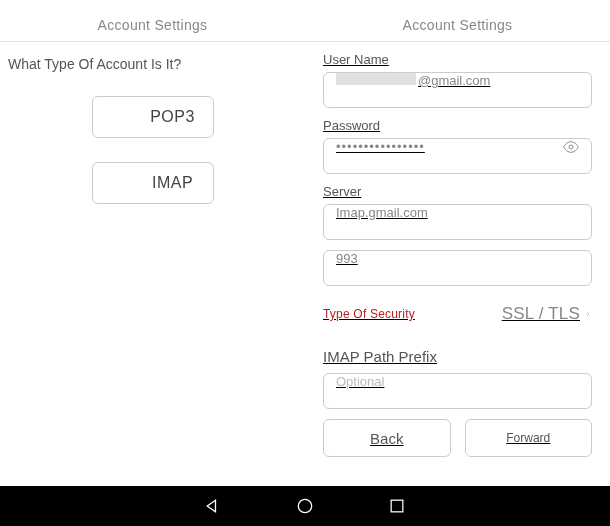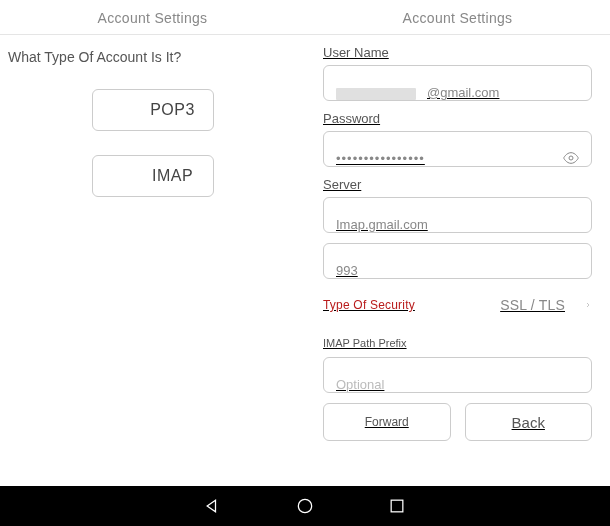--- a/index.html
+++ b/index.html
@@ -18,20 +18,21 @@
     .main-content {
       flex: 1;
       display: flex;
       flex-direction: row;
       overflow: hidden;
     }
     .panel {
       width: 50%;
       display: flex;
       flex-direction: column;
+      margin-top: 7px;
     }
     .panel-header {
       text-align: center;
       padding: 10px 0 8px 0;
       font-size: 14px;
       color: #888;
       font-weight: 300;
       letter-spacing: 0.3px;
     }
     .left-body {
@@ -74,22 +75,21 @@
       height: 36px;
       border: 1px solid #ccc;
       border-radius: 6px;
       padding: 0 12px;
       font-size: 13px;
       color: #888;
       background: #fff;
       margin-bottom: 10px;
       font-weight: 300;
       display: flex;
-      align-items: flex-end;
-      gap: 9px;
+      align-items: flex-start;
     }
     .field input {
       border: none;
       outline: none;
       flex: 1;
       font-size: 13px;
       color: #888;
       background: transparent;
       font-family: inherit;
     }
@@ -113,34 +113,34 @@
       margin: 18px 0 24px 0;
       cursor: pointer;
     }
     .security-label {
       font-size: 12px;
       color: #b91c1c;
       font-weight: 300;
       letter-spacing: 0.2px;
     }
     .security-value {
-      font-size: 14px;
+      font-size: 17px;
       color: #888;
       display: flex;
       align-items: center;
-      gap: 19px;
+      gap: 4px;
       font-weight: 300;
       letter-spacing: 0.2px;
     }
     .chevron {
       width: 8px;
       height: 8px;
     }
     .prefix-label {
-      font-size: 11px;
+      font-size: 15px;
       color: #555;
       margin-bottom: 8px;
       font-weight: 300;
     }
     .placeholder-field input::placeholder {
       color: #bbb;
     }
     .btn-row {
       display: flex;
       gap: 14px;
@@ -236,22 +236,22 @@
           </svg>
         </span>
       </div>
 
       <div class="prefix-label">IMAP Path Prefix</div>
       <div class="field placeholder-field">
         <input type="text" placeholder="Optional" style="">
       </div>
 
       <div class="btn-row">
+        <button class="action-btn">Back</button>
         <button class="action-btn forward">Forward</button>
-        <button class="action-btn">Back</button>
       </div>
     </div>
   </div>
 </div>
 
 <div class="nav-bar">
   <div class="nav-icon">
     <svg viewBox="0 0 24 24" fill="none" stroke="#fff" stroke-width="1.5">
       <polygon points="15,5 5,12 15,19"></polygon>
     </svg>

